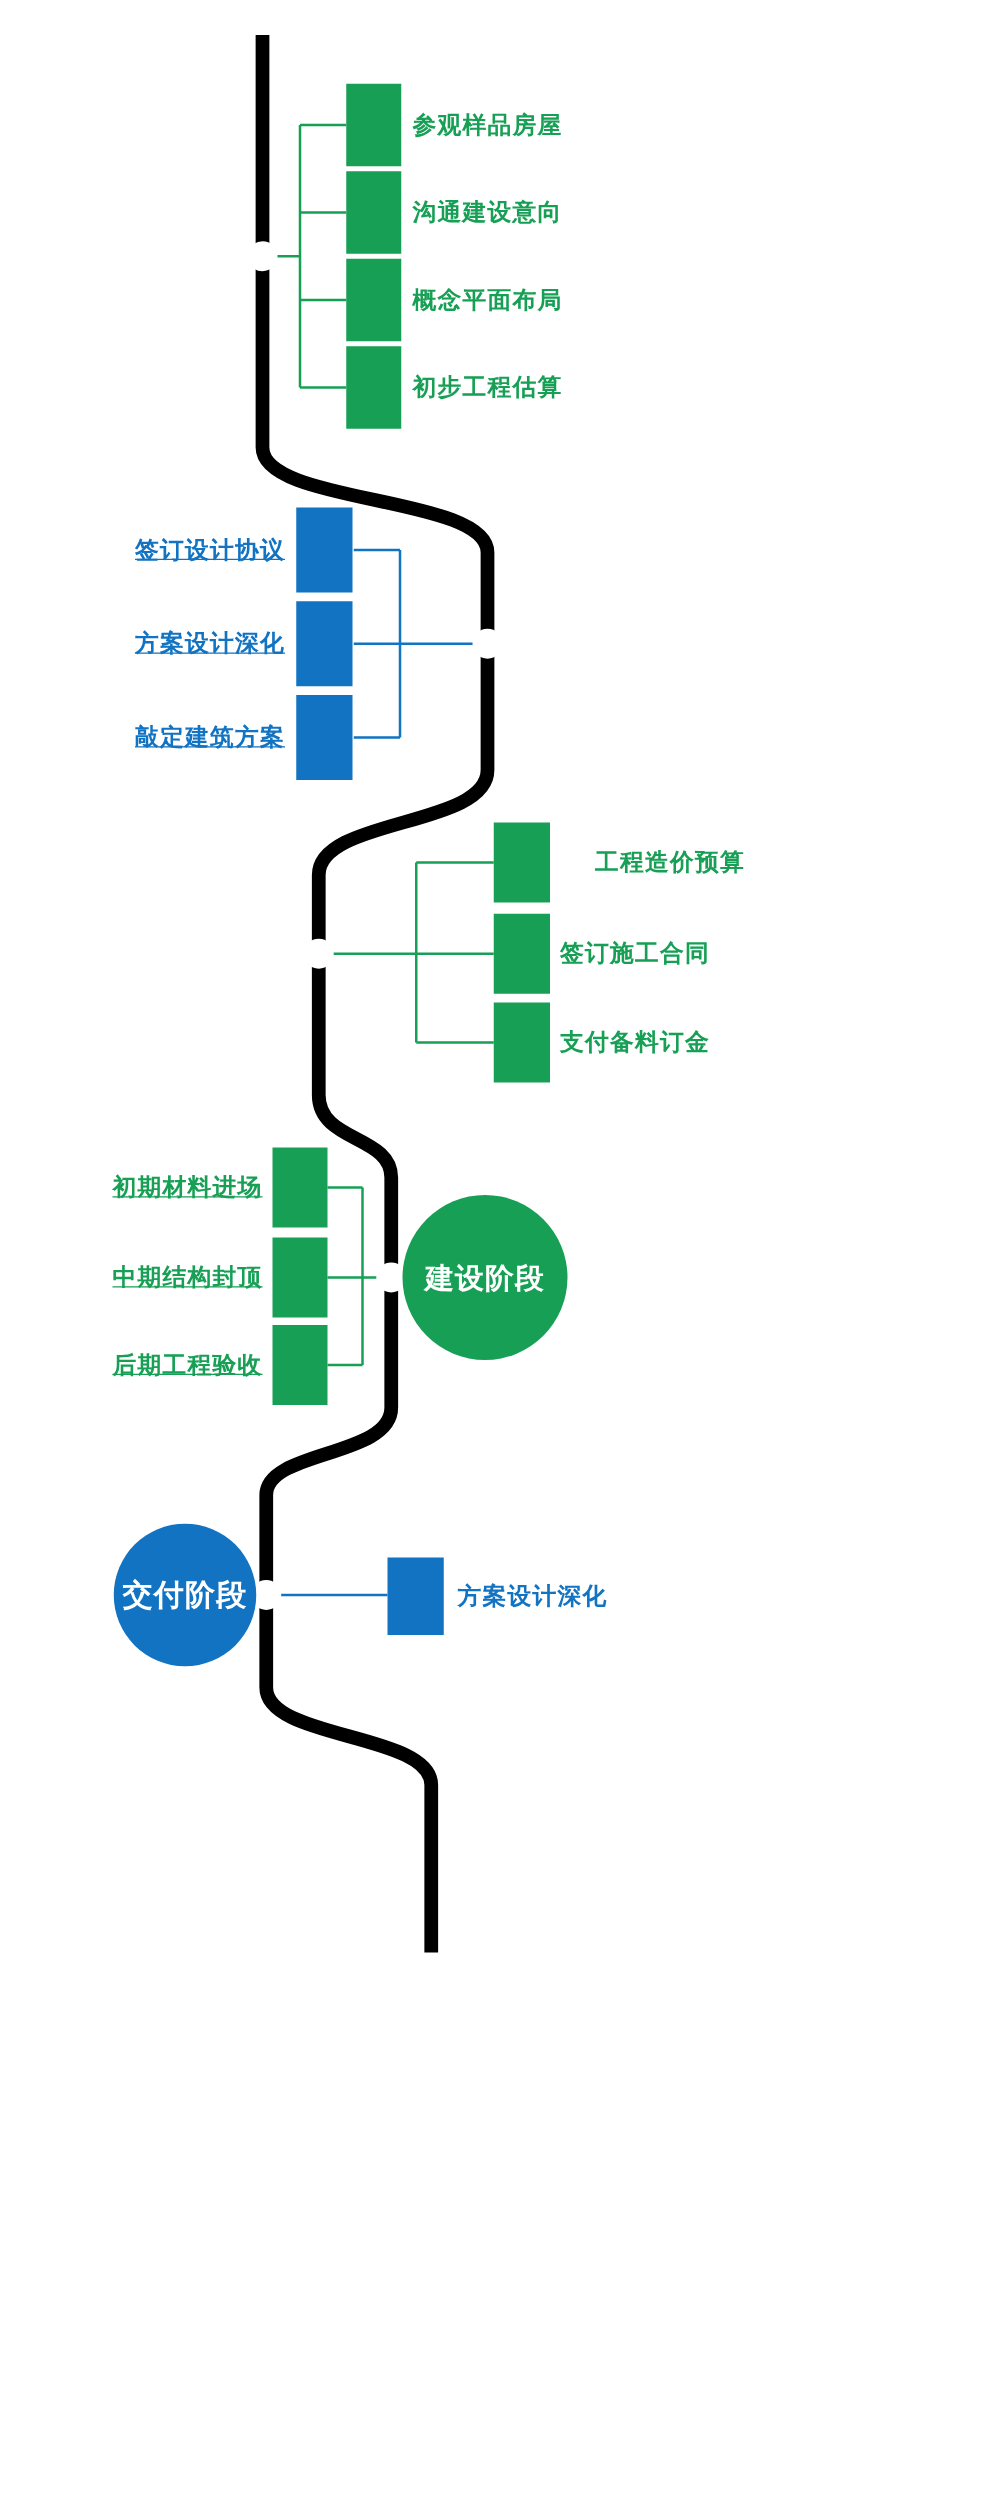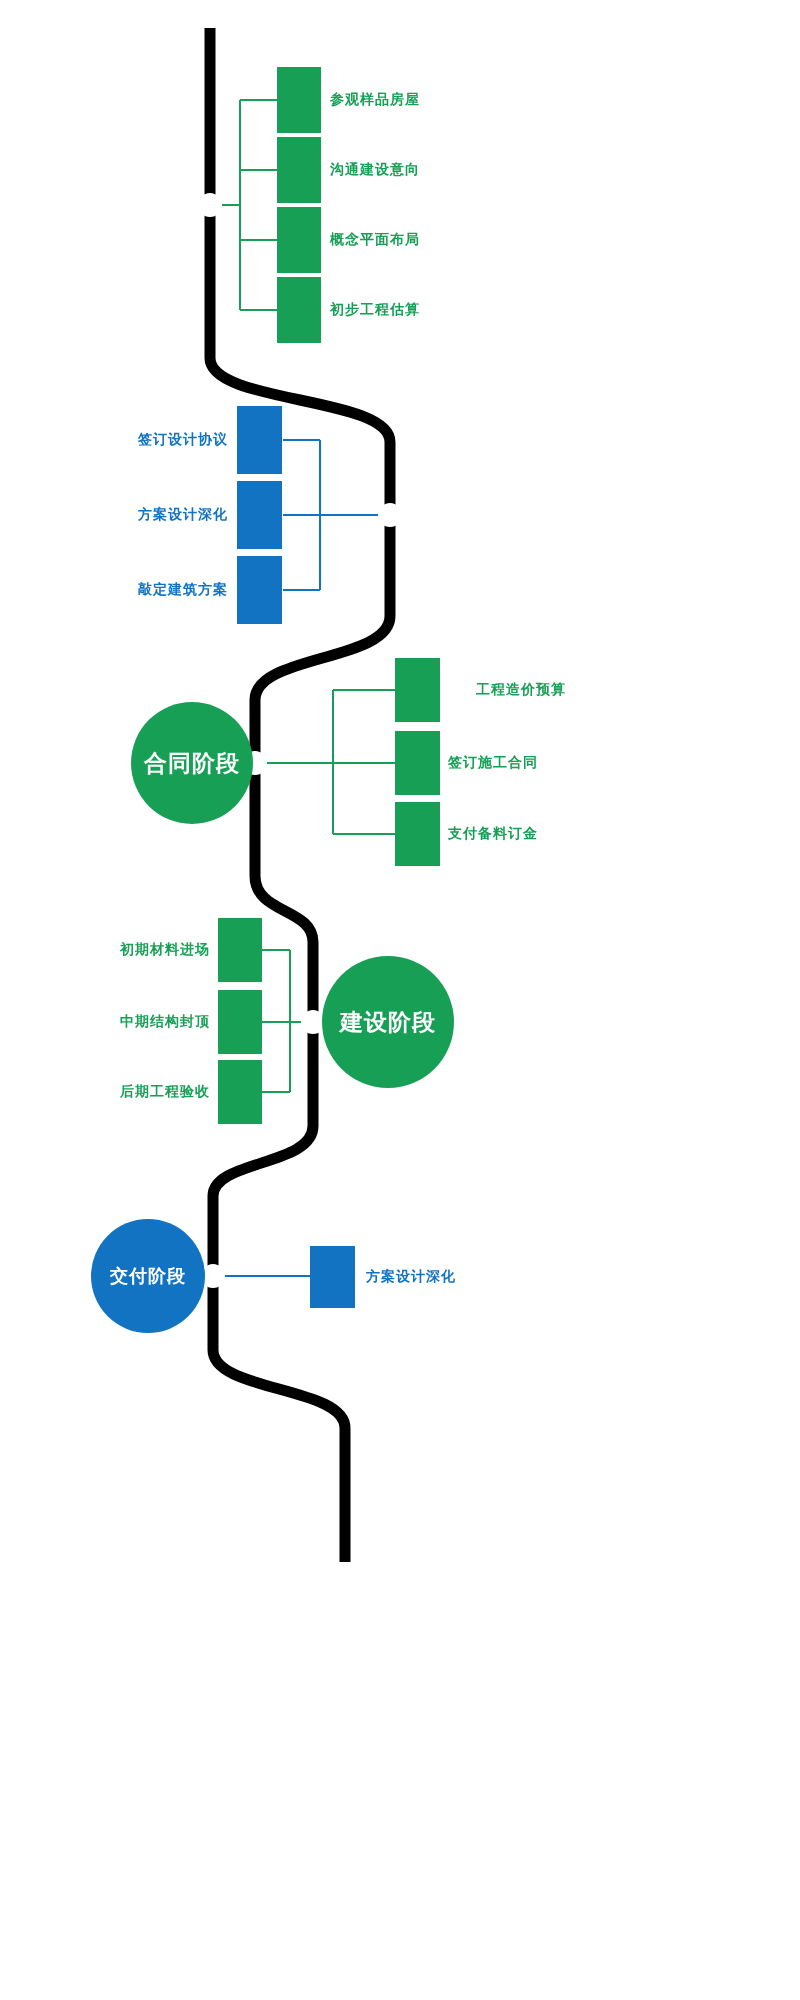--- a/index.html
+++ b/index.html
@@ -45,26 +45,26 @@
   }
   .bg-green { background: var(--green, #17a055); }
   .bg-blue  { background: var(--blue, #1173c2); }
 
   .task-box { position: absolute; }
 
   .task-label {
     position: absolute;
     transform: translateY(-50%);
     font-weight: bold;
-    font-size: 14px;
+    font-size: 19px;
     letter-spacing: 1px;
     white-space: nowrap;
     text-shadow: -1px -1px 0 #fff, 1px -1px 0 #fff, -1px 1px 0 #fff, 1px 1px 0 #fff;
   }
-  .task-label.align-right { text-align: center; }
+  .task-label.align-right { text-align: center; text-decoration: underline; }
   .fg-green { color: var(--green, #17a055); }
   .fg-blue  { color: var(--blue, #1173c2); }
 </style>
 </head>
 <body>
 
 <div class="canvas">
 
   <svg class="layer" viewBox="0 0 800 2000">
 
@@ -103,39 +103,36 @@
   <div class="task-label fg-green" style="left:330px; top:240px;">概念平面布局</div>
   <div class="task-label fg-green" style="left:330px; top:310px;">初步工程估算</div>
 
   <div class="task-box bg-blue" style="left:237px; top:406px; width:45px; height:68px;"></div>
   <div class="task-box bg-blue" style="left:237px; top:481px; width:45px; height:68px;"></div>
   <div class="task-box bg-blue" style="left:237px; top:556px; width:45px; height:68px;"></div>
   <div class="task-label fg-blue align-right" style="right:572px; top:440px;">签订设计协议</div>
   <div class="task-label fg-blue align-right" style="right:572px; top:515px;">方案设计深化</div>
   <div class="task-label fg-blue align-right" style="right:572px; top:590px;">敲定建筑方案</div>
 
-  <div class="phase-circle bg-green" style="left:131px; top:702px; width:122px; height:122px;">
-    <span>合同阶段</span>
-  </div>
   <div class="task-box bg-green" style="left:395px; top:658px; width:45px; height:64px;"></div>
   <div class="task-box bg-green" style="left:395px; top:731px; width:45px; height:64px;"></div>
   <div class="task-box bg-green" style="left:395px; top:802px; width:45px; height:64px;"></div>
   <div class="task-label fg-green" style="left:476px; top:690px;">工程造价预算</div>
   <div class="task-label fg-green" style="left:448px; top:763px;">签订施工合同</div>
   <div class="task-label fg-green" style="left:448px; top:834px;">支付备料订金</div>
 
   <div class="phase-circle bg-green" style="left:322px; top:956px; width:132px; height:132px;">
     <span>建设阶段</span>
   </div>
   <div class="task-box bg-green" style="left:218px; top:918px;  width:44px; height:64px;"></div>
   <div class="task-box bg-green" style="left:218px; top:990px;  width:44px; height:64px;"></div>
   <div class="task-box bg-green" style="left:218px; top:1060px; width:44px; height:64px;"></div>
   <div class="task-label fg-green align-right" style="right:590px; top:950px;">初期材料进场</div>
   <div class="task-label fg-green align-right" style="right:590px; top:1022px;">中期结构封顶</div>
   <div class="task-label fg-green align-right" style="right:590px; top:1092px;">后期工程验收</div>
 
-  <div class="phase-circle bg-blue" style="left:91px; top:1219px; width:114px; height:114px; font-size:18px;">
+  <div class="phase-circle bg-blue" style="left:91px; top:1219px; width:114px; height:114px; font-size:24px;">
     <span>交付阶段</span>
   </div>
   <div class="task-box bg-blue" style="left:310px; top:1246px; width:45px; height:62px;"></div>
   <div class="task-label fg-blue" style="left:366px; top:1277px;">方案设计深化</div>
 
 </div>
 
 </body></html>

